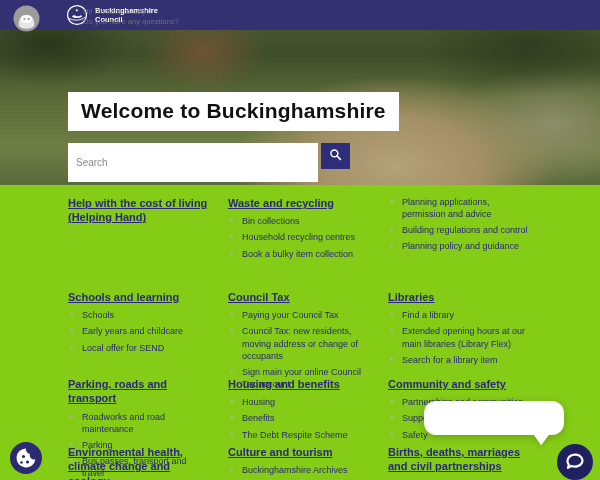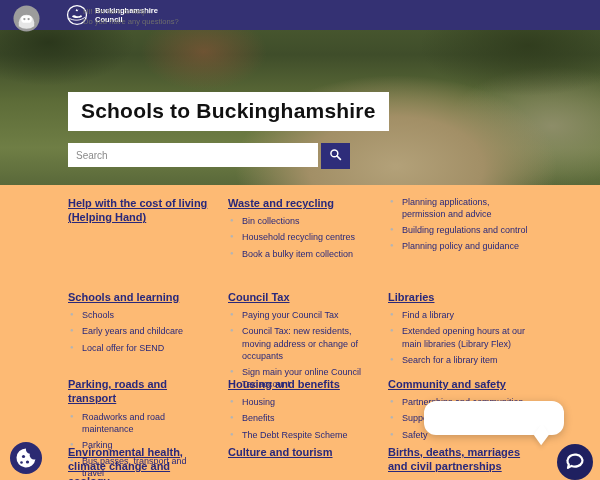--- a/index.html
+++ b/index.html
@@ -20,26 +20,26 @@
       radial-gradient(120px 60px at 8% 8%, rgba(40,52,26,.9), transparent 72%),
       radial-gradient(150px 70px at 88% 10%, rgba(46,58,28,.85), transparent 72%),
       radial-gradient(230px 130px at 66% 88%, #b3a179 0%, #a28f66 38%, transparent 70%),
       radial-gradient(150px 85px at 92% 62%, #8d8d68, transparent 70%),
       linear-gradient(180deg, #46552e 0%, #3f4d2a 16%, #5d6c38 46%, #6f7e45 76%, #5a693a 100%);
   }
   .hero-title-box { position:absolute; top:62px; left:68px; background:#fff; padding:7px 13px 8px 13px; }
   .hero-title { font-size:21px; font-weight:bold; color:#111; letter-spacing:.2px; }
 
   .search-row { position:absolute; top:113px; left:68px; display:flex; align-items:stretch; }
-  .search-input { width:250px; height:24px; border:none; outline:none; padding:0 8px; font-size:10px; color:#333; background:#fff; font-family:"Liberation Sans", sans-serif; }
+  .search-input { width:250px; height:39px; border:none; outline:none; padding:0 8px; font-size:10px; color:#333; background:#fff; font-family:"Liberation Sans", sans-serif; }
   .search-input::placeholder { color:#8a8a8a; }
   .search-btn { width:29px; height:26px; margin-left:3px; background:#2e2d7a; border:none; display:flex; align-items:center; justify-content:center; cursor:pointer; }
 
   
-  .content { position:absolute; top:185px; left:0; width:600px; height:295px; background:#fdba74; padding:11px 70px 0 68px; }
+  .content { position:absolute; top:185px; left:0; width:600px; height:295px; background:#84cc16; padding:11px 70px 0 68px; }
   .grid { display:grid; grid-template-columns:1fr 1fr 1fr; column-gap:18px; grid-template-rows:94px 87px 68px auto; }
   .cat-title { font-size:11px; line-height:1.3; margin-bottom:5px; font-weight:bold; }
   .cat-title a { color:#29287b; text-decoration:underline; cursor:pointer; }
   .cat-links { list-style:none; }
   .cat-links li { position:relative; padding-left:14px; font-size:9px; line-height:1.35; margin-bottom:4px; color:#29287b; }
   .cat-links li::before { content:"●"; position:absolute; left:2px; top:1px; font-size:6px; color:#b4b4b4; }
   .cat-links a { color:#29287b; text-decoration:none; cursor:pointer; }
 
   
   .cookie-btn { position:absolute; left:10px; top:442px; width:32px; height:32px; border:none; background:transparent; cursor:pointer; padding:0; }
@@ -68,21 +68,21 @@
       </span>
       <span class="logo-text">
         <span>Buckinghamshire</span><br>
         <span>Council</span>
       </span>
     </div>
   </div>
 
   <div class="hero">
     <div class="hero-title-box">
-      <span class="hero-title">Schools to Buckinghamshire</span>
+      <span class="hero-title">Welcome to Buckinghamshire</span>
     </div>
     <div class="search-row">
       <input class="search-input" type="text" placeholder="Search" style="">
       <button class="search-btn">
         <span>
           <svg viewBox="0 0 20 20" width="15" height="15">
             <circle cx="8.5" cy="8.5" r="4.6" fill="none" stroke="#ffffff" stroke-width="2"></circle>
             <line x1="12" y1="12" x2="16.5" y2="16.5" stroke="#ffffff" stroke-width="2.3" stroke-linecap="round"></line>
           </svg>
         </span>
@@ -168,20 +168,24 @@
         </ul>
       </section>
 
       <section>
         <h2 class="cat-title"><a>Environmental health, climate change and ecology</a></h2>
 
       </section>
 
       <section>
         <h2 class="cat-title"><a>Culture and tourism</a></h2>
+        <ul class="cat-links">
+          <li><a>Buckinghamshire Archives</a></li>
+
+        </ul>
       </section>
 
       <section>
         <h2 class="cat-title"><a>Births, deaths, marriages and civil partnerships</a></h2>
         <ul class="cat-links">
           <li><a>Register a birth</a></li>
         </ul>
       </section>
 
     </div>

